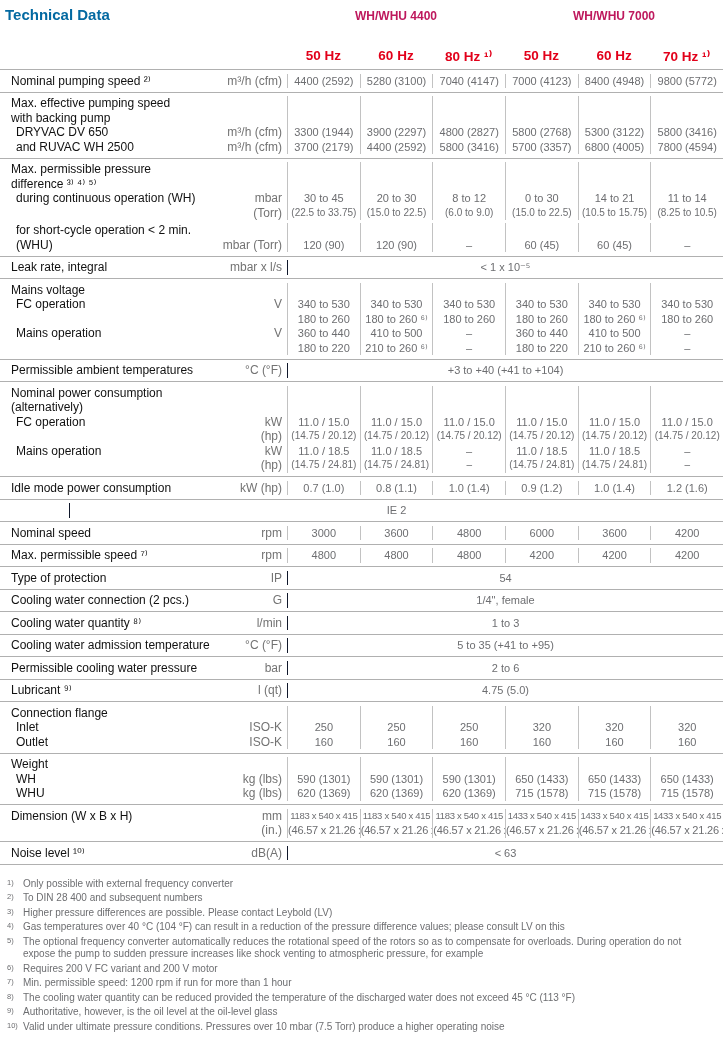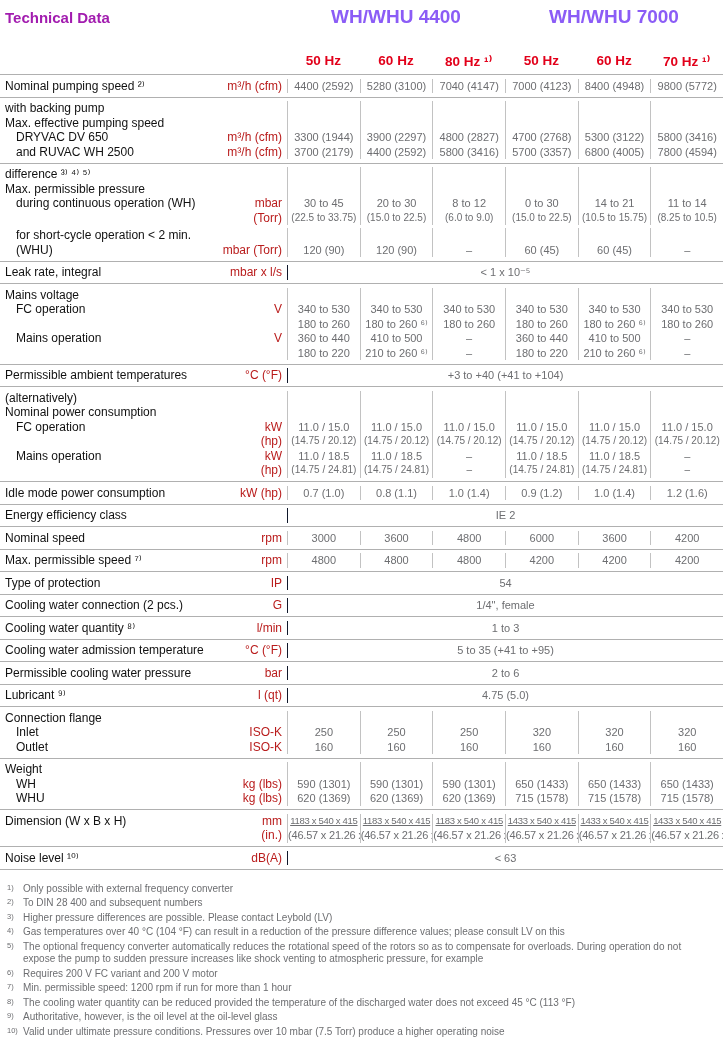--- a/index.html
+++ b/index.html
@@ -1,35 +1,35 @@
 <!DOCTYPE html>
 <html><head>
 <meta charset="utf-8">
 <style>
   html,body{margin:0;padding:0;background:#ffffff;}
   .page{position:relative;width:723px;height:1044px;background:#fff;overflow:hidden;
         font-family:"Liberation Sans","DejaVu Sans",sans-serif;color:#111;}
   
   .titlerow{display:flex;padding-top:6px;align-items:baseline;}
-  .title{flex:0 0 287px;padding-left:5px;box-sizing:border-box;font-size:15px;font-weight:bold;color:#a21caf;}
-  .grp{flex:1;text-align:center;font-size:19px;font-weight:bold;color:#8b5cf6;}
+  .title{flex:0 0 287px;padding-left:5px;box-sizing:border-box;font-size:15px;font-weight:bold;color:#0369a1;}
+  .grp{flex:1;text-align:center;font-size:12px;font-weight:bold;color:#be185d;}
   .freqrow{display:flex;margin-top:25px;margin-bottom:5px;}
   .freqspacer{flex:0 0 287px;}
   .freq{flex:1;text-align:center;font-size:13.5px;font-weight:bold;color:#e2001a;white-space:nowrap;}
   
   #table-body{border-bottom:1px solid #b0b0b0;}
   .block{border-top:1px solid #b0b0b0;padding:3.5px 0;}
   .line{display:flex;align-items:stretch;line-height:14.5px;min-height:14.5px;}
   .line.gap{margin-top:3px;}
-  .lab{flex:0 0 218px;padding-left:5px;box-sizing:border-box;font-size:12px;color:#111;white-space:nowrap;overflow:hidden;}
+  .lab{flex:0 0 218px;padding-left:11px;box-sizing:border-box;font-size:12px;color:#111;white-space:nowrap;overflow:hidden;}
   .lab.ind{padding-left:16px;}
-  .unit{flex:0 0 69px;text-align:right;padding-right:5px;box-sizing:border-box;font-size:12px;color:#b91c1c;white-space:nowrap;}
+  .unit{flex:0 0 69px;text-align:right;padding-right:5px;box-sizing:border-box;font-size:12px;color:#737373;white-space:nowrap;}
   .cell{flex:1 1 0;border-left:1px solid #c2c2c2;text-align:center;font-size:11px;color:#6d6e71;white-space:nowrap;overflow:hidden;}
   .cell.small{font-size:10px;}
-  .cell.dim{font-size:9.5px;letter-spacing:-0.3px;text-decoration:underline;}
+  .cell.dim{font-size:9.5px;letter-spacing:-0.3px;}
   .cell.tiny{font-size:11px;letter-spacing:-0.2px;}
   .cellspan{flex:6 1 0;border-left:1px solid #0f172a;text-align:center;font-size:11px;color:#6d6e71;white-space:nowrap;}
   
   #footnotes{margin-top:13px;}
   .fn{display:flex;margin-bottom:2px;}
   .fnm{flex:0 0 16px;padding-left:7px;box-sizing:content-box;font-size:7.5px;color:#6d6e71;position:relative;top:0px;}
   .fnt{flex:1;font-size:10px;line-height:12.5px;color:#6d6e71;padding-right:8px;}
 </style>
 </head>
 <body>
@@ -57,73 +57,73 @@
           <span class="cell">4400 (2592)</span>
           <span class="cell">5280 (3100)</span>
           <span class="cell">7040 (4147)</span>
           <span class="cell">7000 (4123)</span>
           <span class="cell">8400 (4948)</span>
           <span class="cell">9800 (5772)</span>
         </div>
       </div>
       <div class="block">
         <div class="line">
+          <span class="lab">Max. effective pumping speed</span>
+          <span class="unit"></span>
+          <span class="cell"></span>
+          <span class="cell"></span>
+          <span class="cell"></span>
+          <span class="cell"></span>
+          <span class="cell"></span>
+          <span class="cell"></span>
+        </div>
+        <div class="line">
           <span class="lab">with backing pump</span>
-          <span class="unit"></span>
-          <span class="cell"></span>
-          <span class="cell"></span>
-          <span class="cell"></span>
-          <span class="cell"></span>
-          <span class="cell"></span>
-          <span class="cell"></span>
-        </div>
-        <div class="line">
-          <span class="lab">Max. effective pumping speed</span>
           <span class="unit"></span>
           <span class="cell"></span>
           <span class="cell"></span>
           <span class="cell"></span>
           <span class="cell"></span>
           <span class="cell"></span>
           <span class="cell"></span>
         </div>
         <div class="line">
           <span class="lab ind">DRYVAC  DV 650</span>
           <span class="unit">m³/h (cfm)</span>
           <span class="cell">3300 (1944)</span>
           <span class="cell">3900 (2297)</span>
           <span class="cell">4800 (2827)</span>
-          <span class="cell">4700 (2768)</span>
+          <span class="cell">5800 (2768)</span>
           <span class="cell">5300 (3122)</span>
           <span class="cell">5800 (3416)</span>
         </div>
         <div class="line">
           <span class="lab ind">and RUVAC  WH 2500</span>
           <span class="unit">m³/h (cfm)</span>
           <span class="cell">3700 (2179)</span>
           <span class="cell">4400 (2592)</span>
           <span class="cell">5800 (3416)</span>
           <span class="cell">5700 (3357)</span>
           <span class="cell">6800 (4005)</span>
           <span class="cell">7800 (4594)</span>
         </div>
       </div>
       <div class="block">
         <div class="line">
+          <span class="lab">Max. permissible pressure</span>
+          <span class="unit"></span>
+          <span class="cell"></span>
+          <span class="cell"></span>
+          <span class="cell"></span>
+          <span class="cell"></span>
+          <span class="cell"></span>
+          <span class="cell"></span>
+        </div>
+        <div class="line">
           <span class="lab">difference ³⁾ ⁴⁾ ⁵⁾</span>
-          <span class="unit"></span>
-          <span class="cell"></span>
-          <span class="cell"></span>
-          <span class="cell"></span>
-          <span class="cell"></span>
-          <span class="cell"></span>
-          <span class="cell"></span>
-        </div>
-        <div class="line">
-          <span class="lab">Max. permissible pressure</span>
           <span class="unit"></span>
           <span class="cell"></span>
           <span class="cell"></span>
           <span class="cell"></span>
           <span class="cell"></span>
           <span class="cell"></span>
           <span class="cell"></span>
         </div>
         <div class="line">
           <span class="lab ind">during continuous operation (WH)</span>
@@ -227,31 +227,31 @@
       </div>
       <div class="block">
         <div class="line">
           <span class="lab">Permissible ambient temperatures</span>
           <span class="unit">°C (°F)</span>
           <span class="cellspan">+3 to +40 (+41 to +104)</span>
         </div>
       </div>
       <div class="block">
         <div class="line">
+          <span class="lab">Nominal power consumption</span>
+          <span class="unit"></span>
+          <span class="cell"></span>
+          <span class="cell"></span>
+          <span class="cell"></span>
+          <span class="cell"></span>
+          <span class="cell"></span>
+          <span class="cell"></span>
+        </div>
+        <div class="line">
           <span class="lab">(alternatively)</span>
-          <span class="unit"></span>
-          <span class="cell"></span>
-          <span class="cell"></span>
-          <span class="cell"></span>
-          <span class="cell"></span>
-          <span class="cell"></span>
-          <span class="cell"></span>
-        </div>
-        <div class="line">
-          <span class="lab">Nominal power consumption</span>
           <span class="unit"></span>
           <span class="cell"></span>
           <span class="cell"></span>
           <span class="cell"></span>
           <span class="cell"></span>
           <span class="cell"></span>
           <span class="cell"></span>
         </div>
         <div class="line">
           <span class="lab ind">FC operation</span>
@@ -301,21 +301,20 @@
           <span class="cell">0.7 (1.0)</span>
           <span class="cell">0.8 (1.1)</span>
           <span class="cell">1.0 (1.4)</span>
           <span class="cell">0.9 (1.2)</span>
           <span class="cell">1.0 (1.4)</span>
           <span class="cell">1.2 (1.6)</span>
         </div>
       </div>
       <div class="block">
         <div class="line">
-          <span class="lab">Energy efficiency class</span>
           <span class="unit"></span>
           <span class="cellspan">IE 2</span>
         </div>
       </div>
       <div class="block">
         <div class="line">
           <span class="lab">Nominal speed</span>
           <span class="unit">rpm</span>
           <span class="cell">3000</span>
           <span class="cell">3600</span>

